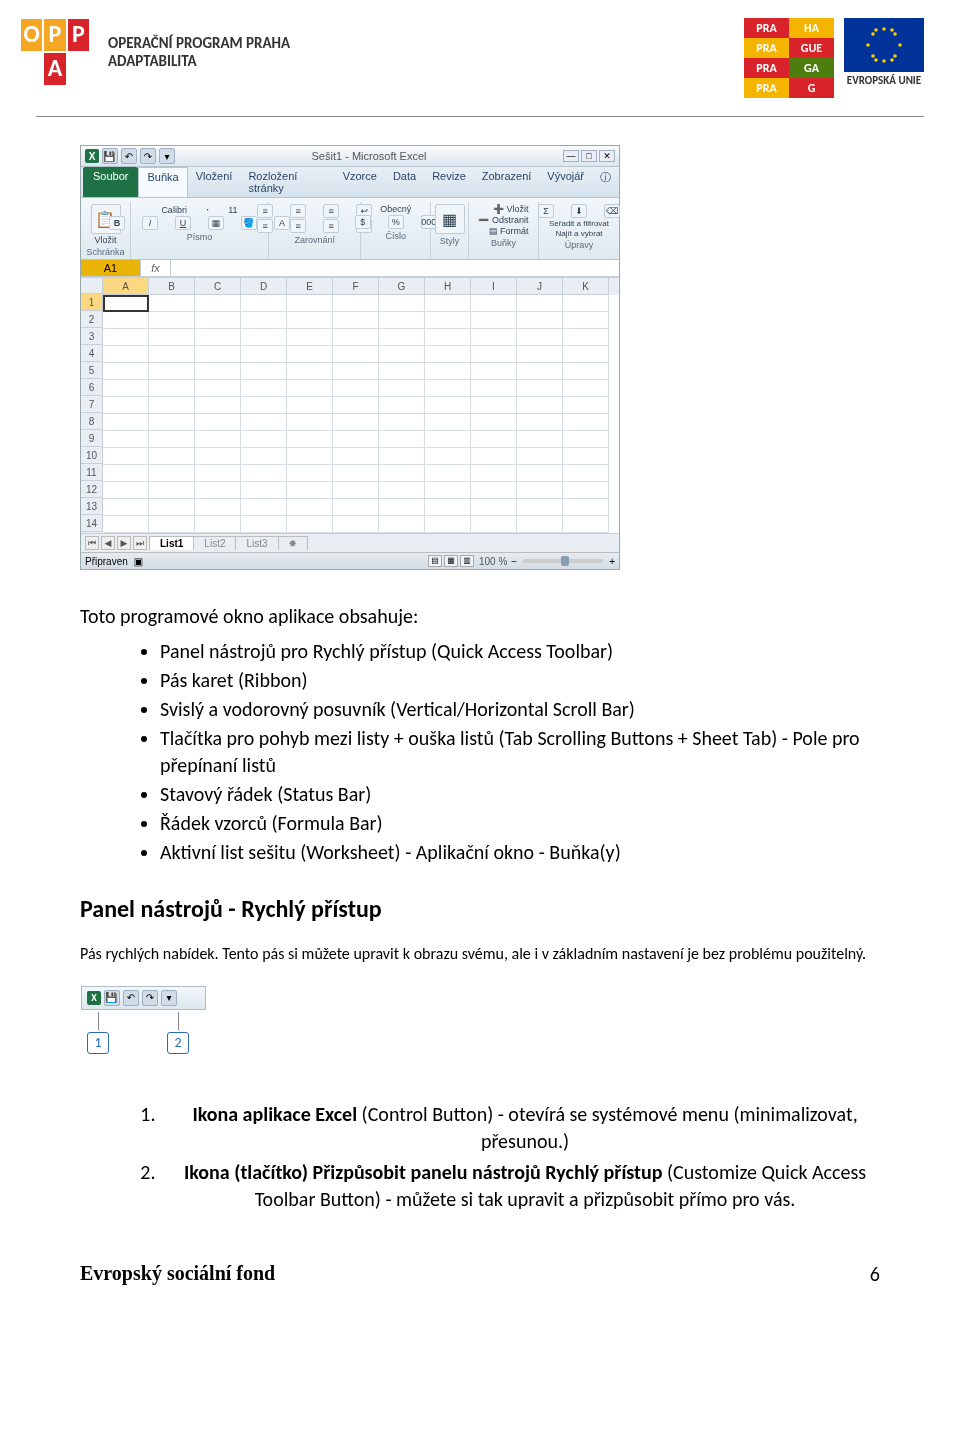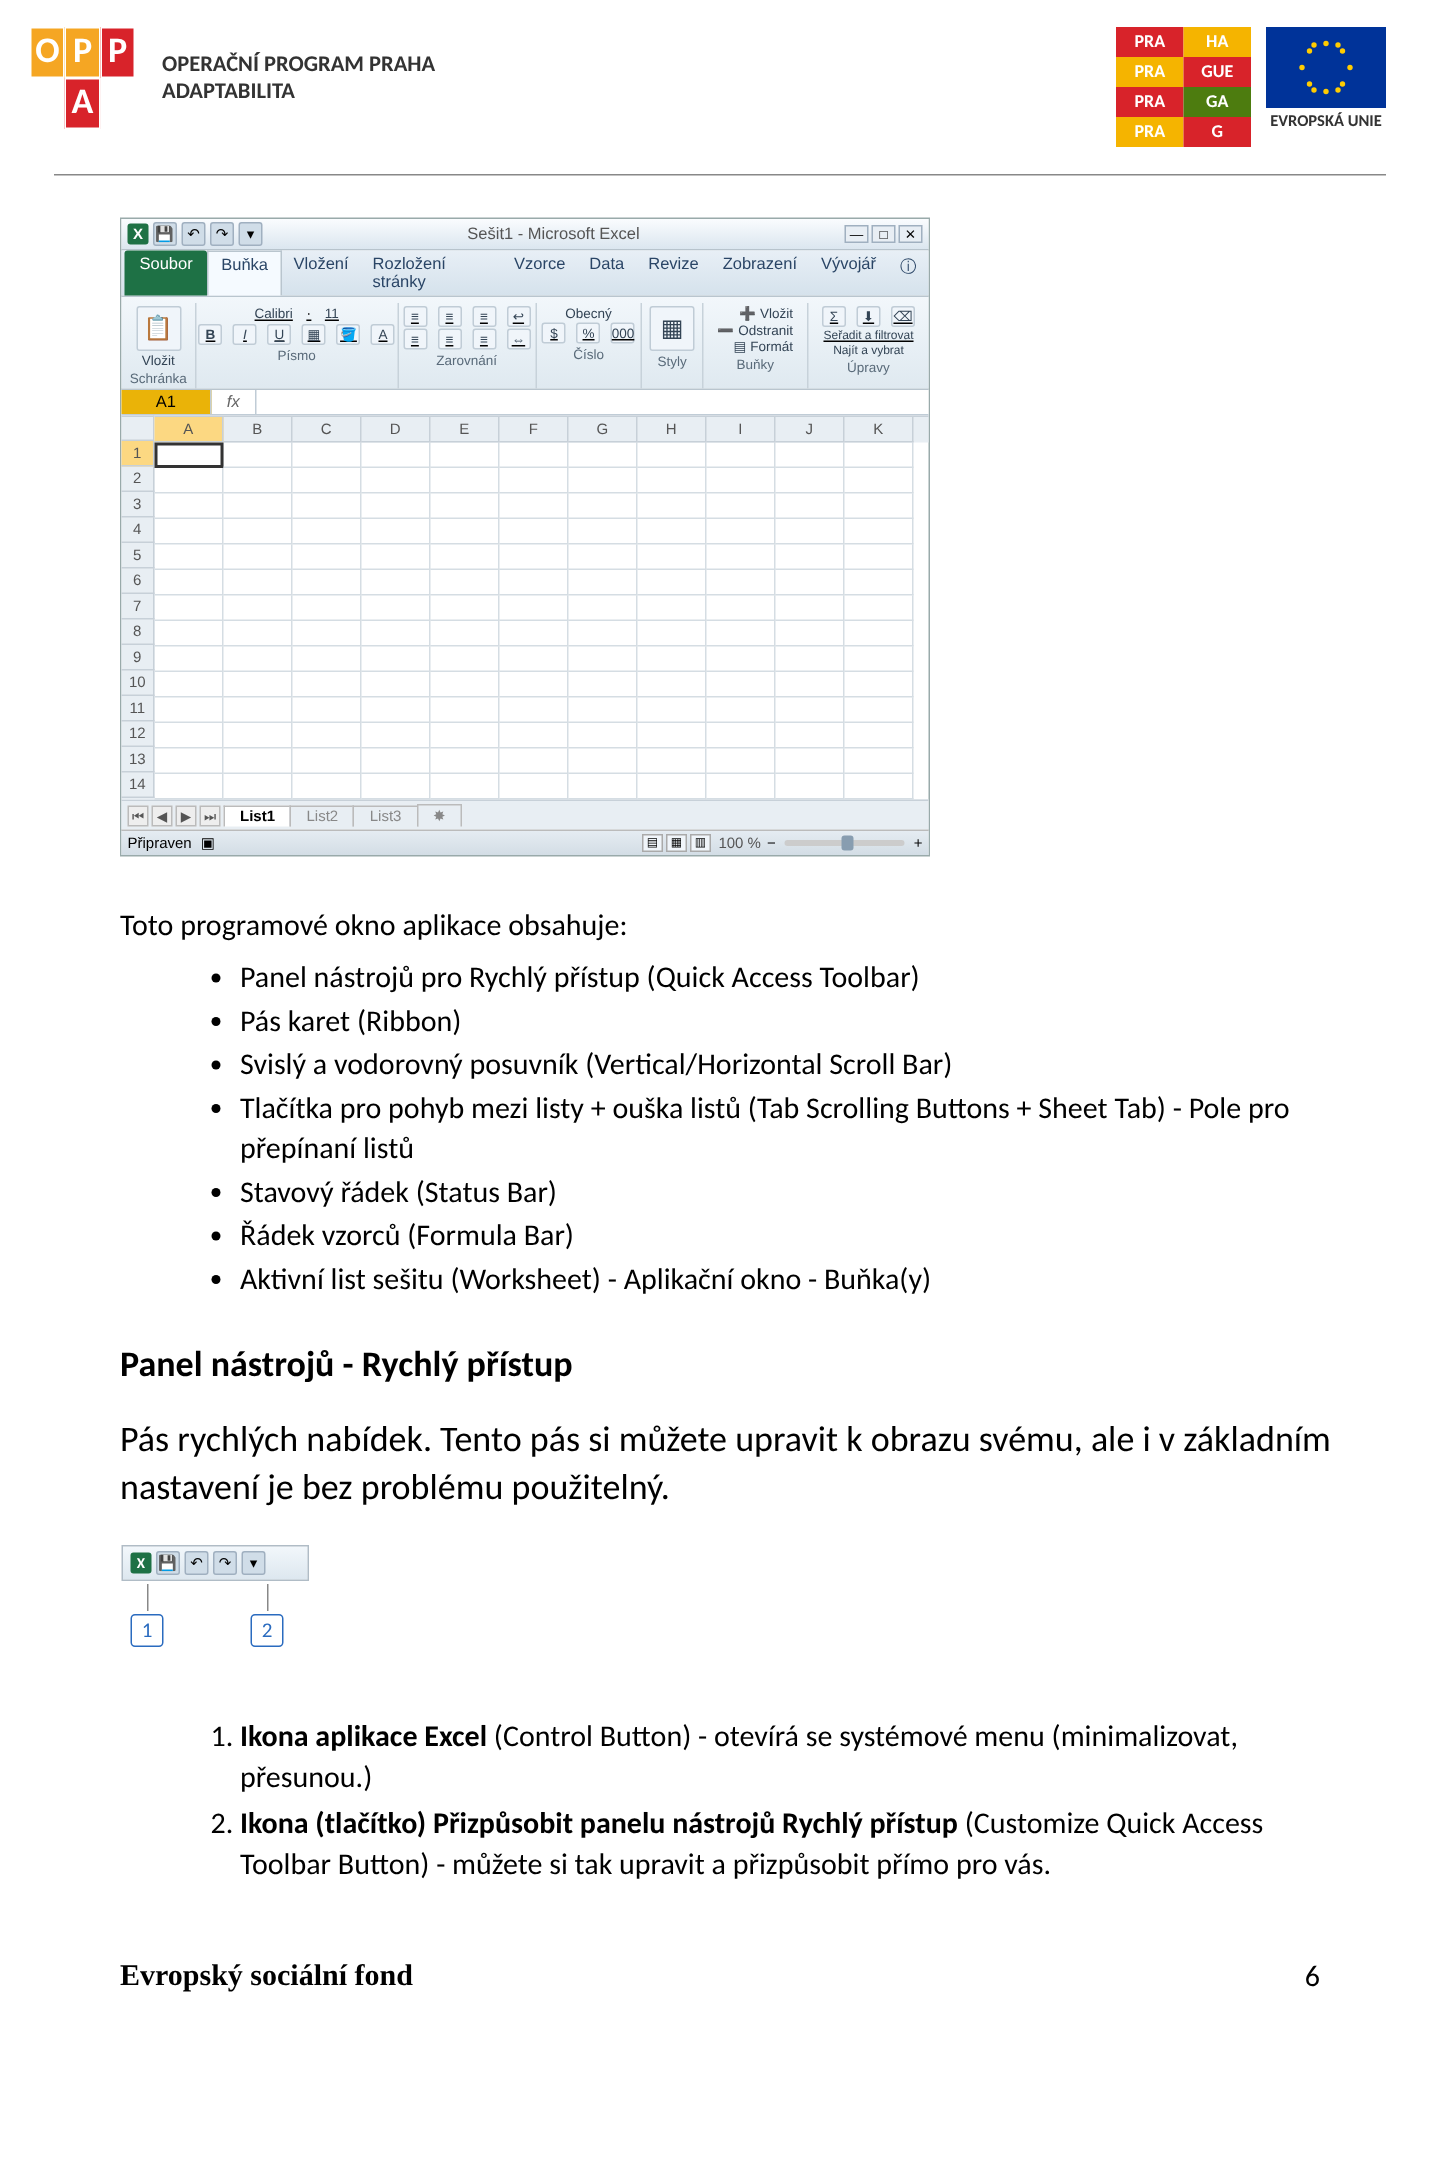--- a/index.html
+++ b/index.html
@@ -118,21 +118,21 @@
     font-size:10px;
   }
   .ribbon-group {
     border-right:1px solid #c7d2da;
     padding:2px 6px 2px 6px;
     display:flex; flex-direction:column; align-items:center;
     min-width:50px;
   }
   .ribbon-group-body { display:flex; flex-direction:column; gap:1px; align-items:center;}
   .ribbon-group-label { font-size:9px; color:#5a6b7a; margin-top:2px;}
-  .rg-row { display:flex; gap:7px; text-decoration:underline;}
+  .rg-row { display:flex; gap:17px; align-items:center;}
   .rbtn { width:16px;height:14px;border:1px solid #c0ccd6;background:#f0f5fa;border-radius:2px;display:flex;align-items:center;justify-content:center;font-size:9px;color:#345;}
   .rbtn.big { width:30px;height:30px;font-size:16px;}
   .rlabel { font-size:9px;color:#345;}
   .formula-bar { display:flex; border-bottom:1px solid #c0ccd6; background:#fff;}
   .name-box { width:60px;border-right:1px solid #c0ccd6;padding:2px 4px;text-align:center;background:#eab308;}
   .fx { width:30px;text-align:center;font-style:italic;color:#666;border-right:1px solid #c0ccd6;padding:2px;}
   .formula-input { flex:1; padding:2px 4px;}
   .grid-area { display:flex; }
   .row-headers { width:22px; background:#e8eef3;}
   .rh { height:17px; border-bottom:1px solid #c7d0d8;border-right:1px solid #c7d0d8;text-align:center;font-size:10px;color:#555;line-height:17px;}
@@ -162,21 +162,21 @@
     padding-left: 80px;
     list-style: disc;
   }
   ul.bullets li {
     font-size: 20px;
     line-height: 1.35;
     margin-bottom: 2px;
   }
   ul.bullets li .bold { font-weight: normal; margin-top: 18px; }
   h2.sub { font-size: 24px; font-weight: bold; margin: 0 0 20px 0; }
-  p.body { font-size: 24px; margin: 0 0 20px 0; line-height:1.35;}
+  p.body { font-size: 16px; margin: 0 0 20px 0; line-height:1.35;}
   
   .qat-callout {
     border:1px dashed transparent;
     margin-bottom:46px;
     width:140px;
   }
   .qat-img-top {
     display:flex;gap:3px;align-items:center;
     background:linear-gradient(#f2f7fb,#dde7ef);
     border:1px solid #b0bcc6;
@@ -190,21 +190,21 @@
     width:22px;height:22px;border:1px solid #2a6bbf;border-radius:3px;
     background:#fff;text-align:center;line-height:20px;font-size:14px;
     color:#2a6bbf;margin-top:2px;
   }
   ol.numbered {
     margin:0 0 18px 0;
     padding-left:80px;
     font-size:20px;
     line-height:1.35;
   }
-  ol.numbered li { margin-bottom:4px;}
+  ol.numbered li { margin-bottom:4px;text-align:center;}
   ol.numbered .bold { font-weight:bold;}
   
   .footer {
     display:flex;justify-content:space-between;align-items:flex-end;
     padding:30px 80px 24px 80px;
     font-family:"Times New Roman", serif;
     font-size:20px;
   }
   .footer .left { font-weight:bold; line-height:1.25;}
   .footer .pagenum { font-size:20px; font-family: Calibri, sans-serif;}

